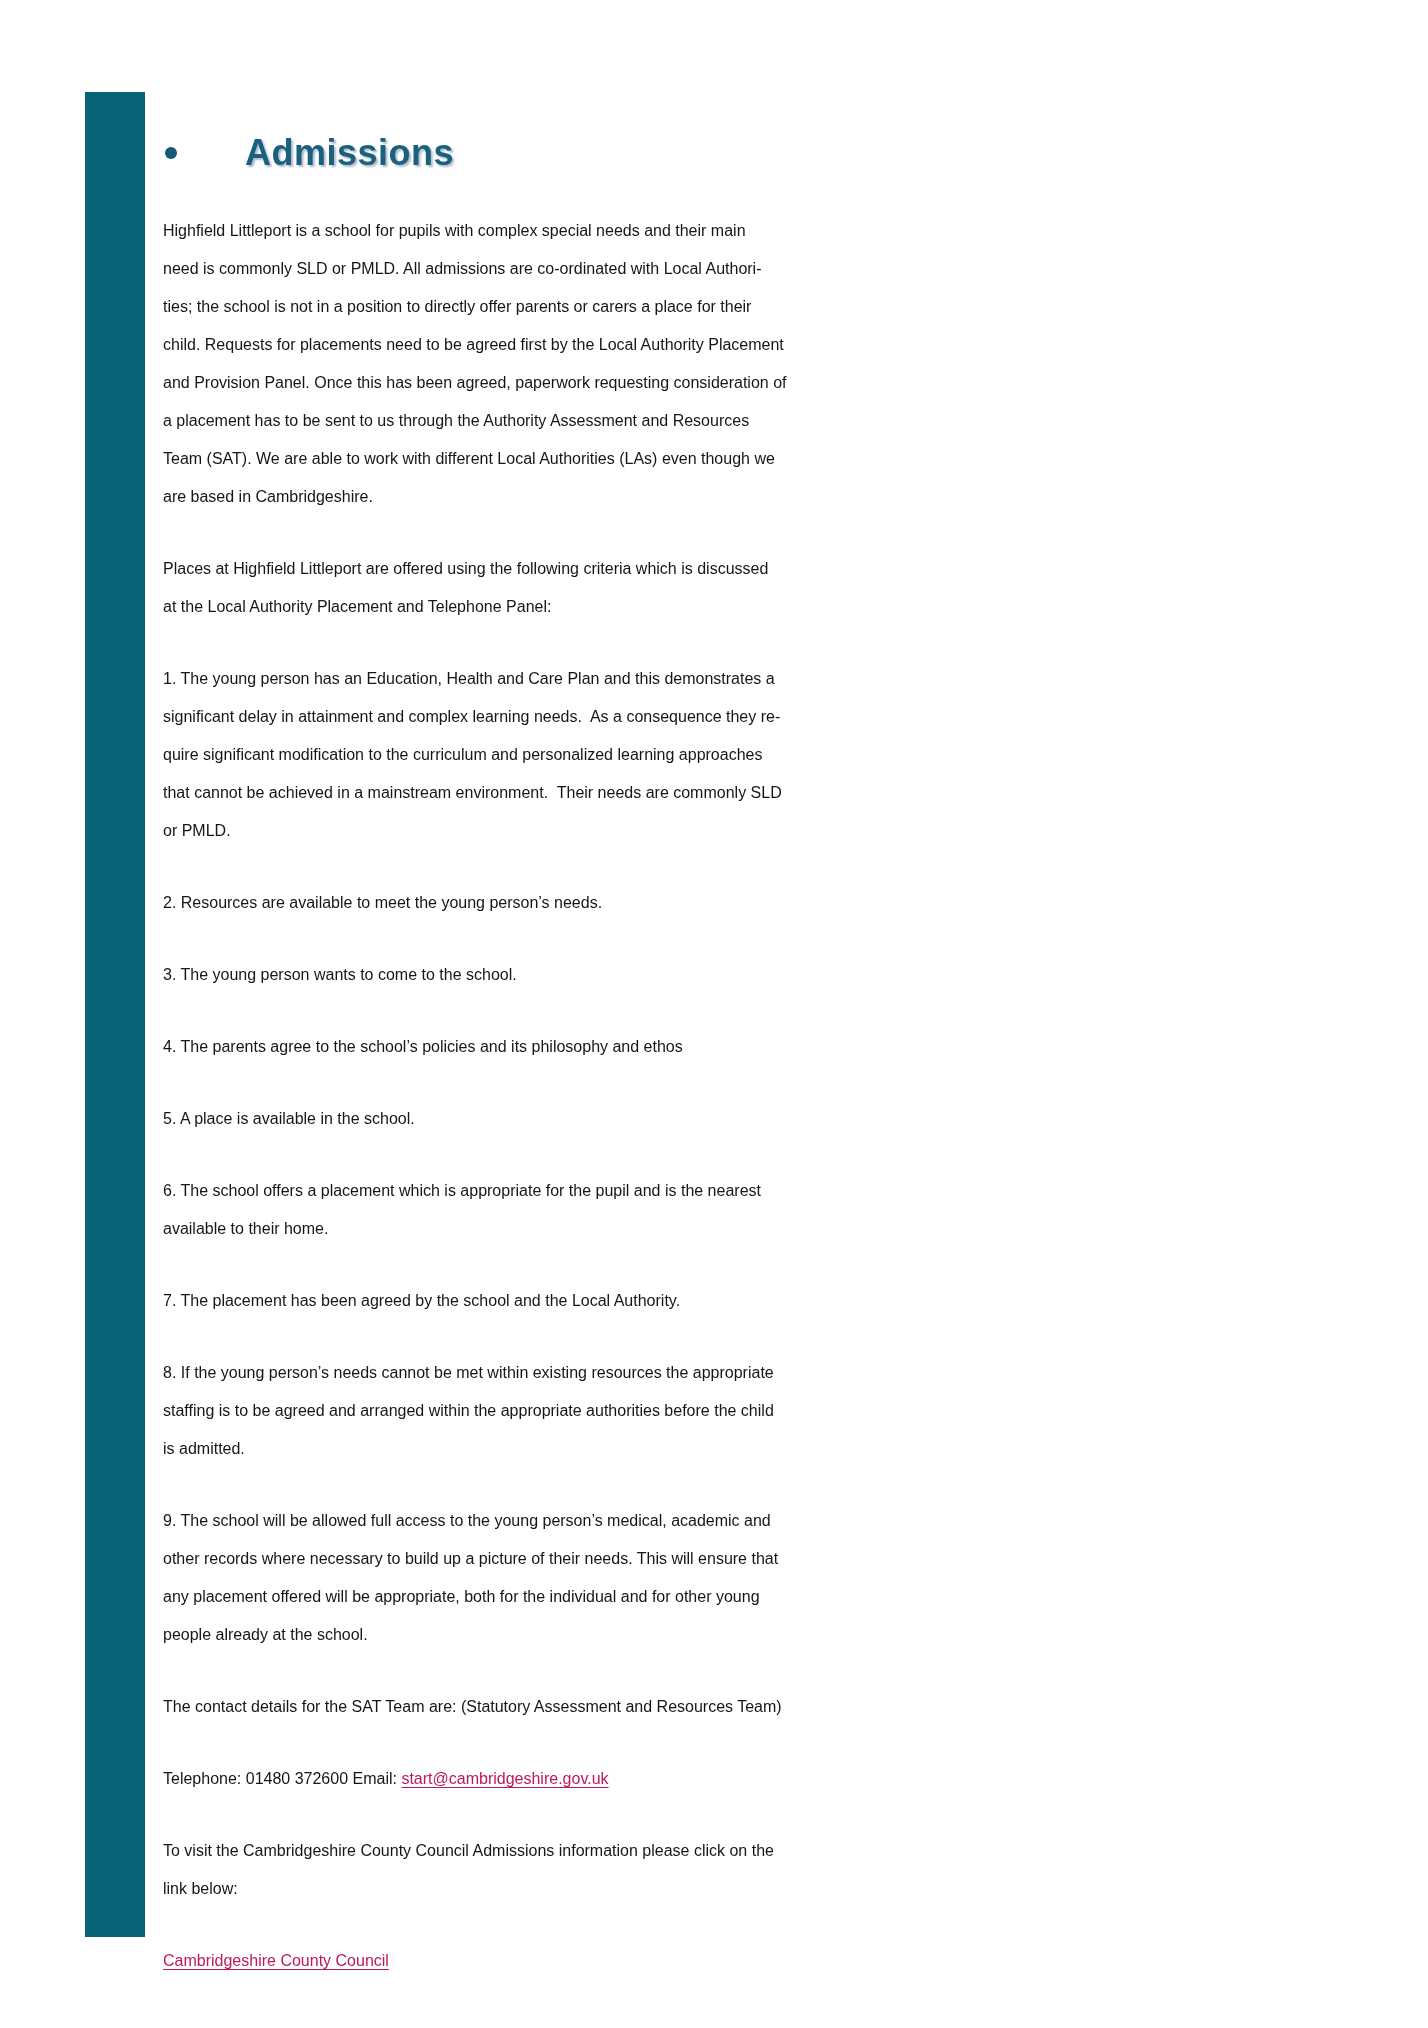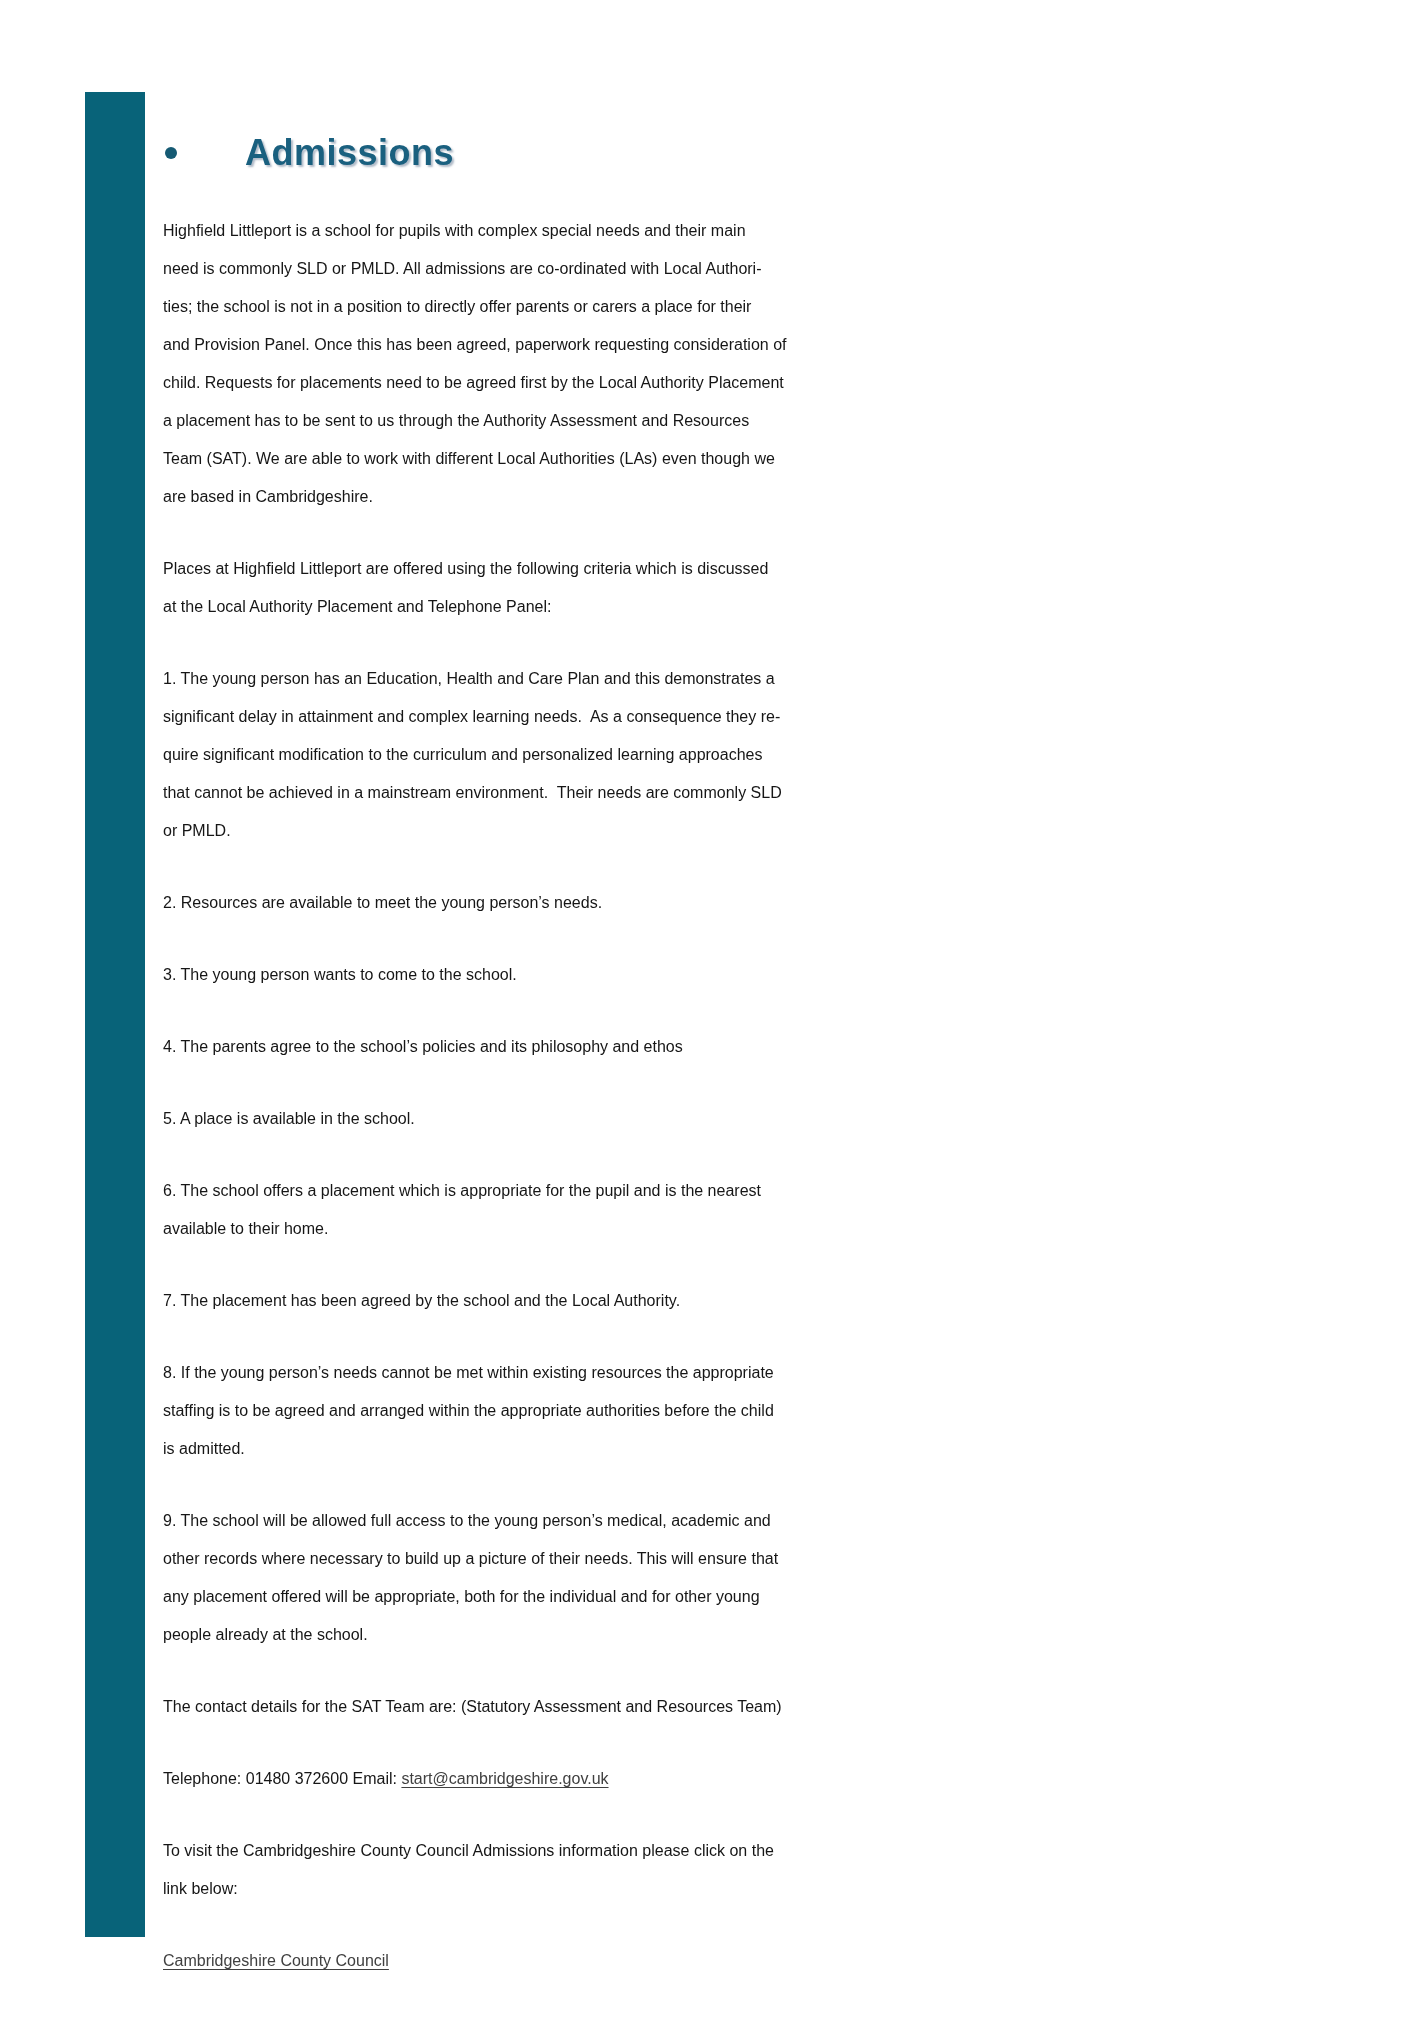--- a/index.html
+++ b/index.html
@@ -49,21 +49,21 @@
     letter-spacing: 0.5px;
   }
   .para { margin-top: 34px; }
   .line {
     font-size: 16px;
     line-height: 38px;
     white-space: pre;
     color: #161616;
   }
   a.doc-link, .doc-link {
-    color: #404040;
+    color: #be185d;
     text-decoration: underline;
     text-underline-offset: 3px;
     cursor: pointer;
   }
 </style>
 </head>
 <body>
 
 <div class="page">
   <div class="accent-bar"></div>
@@ -72,22 +72,22 @@
 
     <div class="heading-row">
       <span class="bullet"></span>
       <h1 class="heading-text">Admissions</h1>
     </div>
 
     <div class="para">
       <div class="line">Highfield Littleport is a school for pupils with complex special needs and their main</div>
       <div class="line">need is commonly SLD or PMLD. All admissions are co-ordinated with Local Authori-</div>
       <div class="line">ties; the school is not in a position to directly offer parents or carers a place for their</div>
+      <div class="line">child. Requests for placements need to be agreed first by the Local Authority Placement</div>
       <div class="line">and Provision Panel. Once this has been agreed, paperwork requesting consideration of</div>
-      <div class="line">child. Requests for placements need to be agreed first by the Local Authority Placement</div>
       <div class="line">a placement has to be sent to us through the Authority Assessment and Resources</div>
       <div class="line">Team (SAT). We are able to work with different Local Authorities (LAs) even though we</div>
       <div class="line">are based in Cambridgeshire.</div>
     </div>
 
     <div class="para">
       <div class="line">Places at Highfield Littleport are offered using the following criteria which is discussed</div>
       <div class="line">at the Local Authority Placement and Telephone Panel:</div>
     </div>
 

